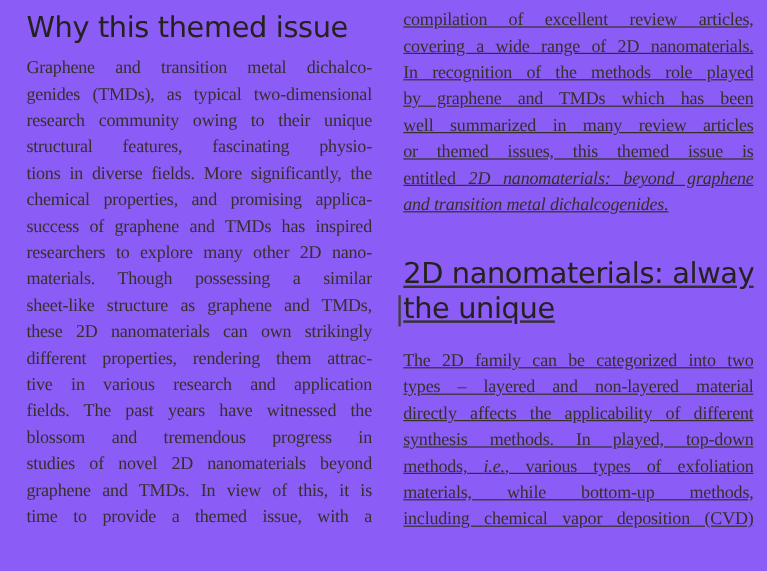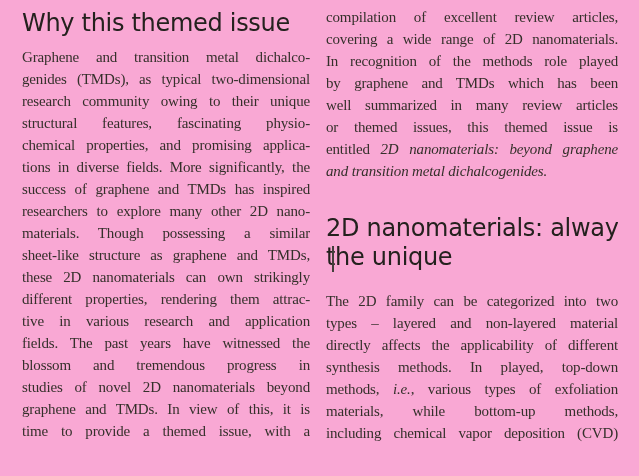--- a/index.html
+++ b/index.html
@@ -3,39 +3,40 @@
 <meta charset="utf-8">
 <style>
   html, body {
     margin: 0;
     padding: 0;
   }
   .page {
     position: relative;
     width: 639px;
     height: 476px;
-    background: #f9a8d4;
+    background: #8b5cf6;
     overflow: hidden;
     color: #35302b;
   }
   .col {
     position: absolute;
     overflow: hidden;
   }
   .col-left {
     left: 22px;
     top: 8px;
     width: 288px;
     height: 468px;
   }
   .col-right {
-    left: 326px;
+    left: 336px;
     top: 6px;
     width: 292px;
     height: 470px;
+    text-decoration: underline;
   }
   .heading {
     font-family: "DejaVu Sans", sans-serif;
     font-weight: 400;
     font-size: 24px;
     line-height: 30px;
     letter-spacing: -0.3px;
     color: #24211e;
     margin: 0 0 8px 0;
   }
@@ -84,22 +85,22 @@
 
 <div class="page">
 
   <div class="col col-left">
     <h1 class="heading">Why this themed issue</h1>
     <div class="para">
         <div class="line"><span>Graphene and transition metal dichalco-</span></div>
         <div class="line"><span>genides (TMDs), as typical two-dimensional</span></div>
         <div class="line"><span>research community owing to their unique</span></div>
         <div class="line"><span>structural features, fascinating physio-</span></div>
+        <div class="line"><span>tions in diverse fields. More significantly, the</span></div>
         <div class="line"><span>chemical properties, and promising applica-</span></div>
-        <div class="line"><span>tions in diverse fields. More significantly, the</span></div>
         <div class="line"><span>success of graphene and TMDs has inspired</span></div>
         <div class="line"><span>researchers to explore many other 2D nano-</span></div>
         <div class="line"><span>materials. Though possessing a similar</span></div>
         <div class="line"><span>sheet-like structure as graphene and TMDs,</span></div>
         <div class="line"><span>these 2D nanomaterials can own strikingly</span></div>
         <div class="line"><span>different properties, rendering them attrac-</span></div>
         <div class="line"><span>tive in various research and application</span></div>
         <div class="line"><span>fields. The past years have witnessed the</span></div>
         <div class="line"><span>blossom and tremendous progress in</span></div>
         <div class="line"><span>studies of novel 2D nanomaterials beyond</span></div>

